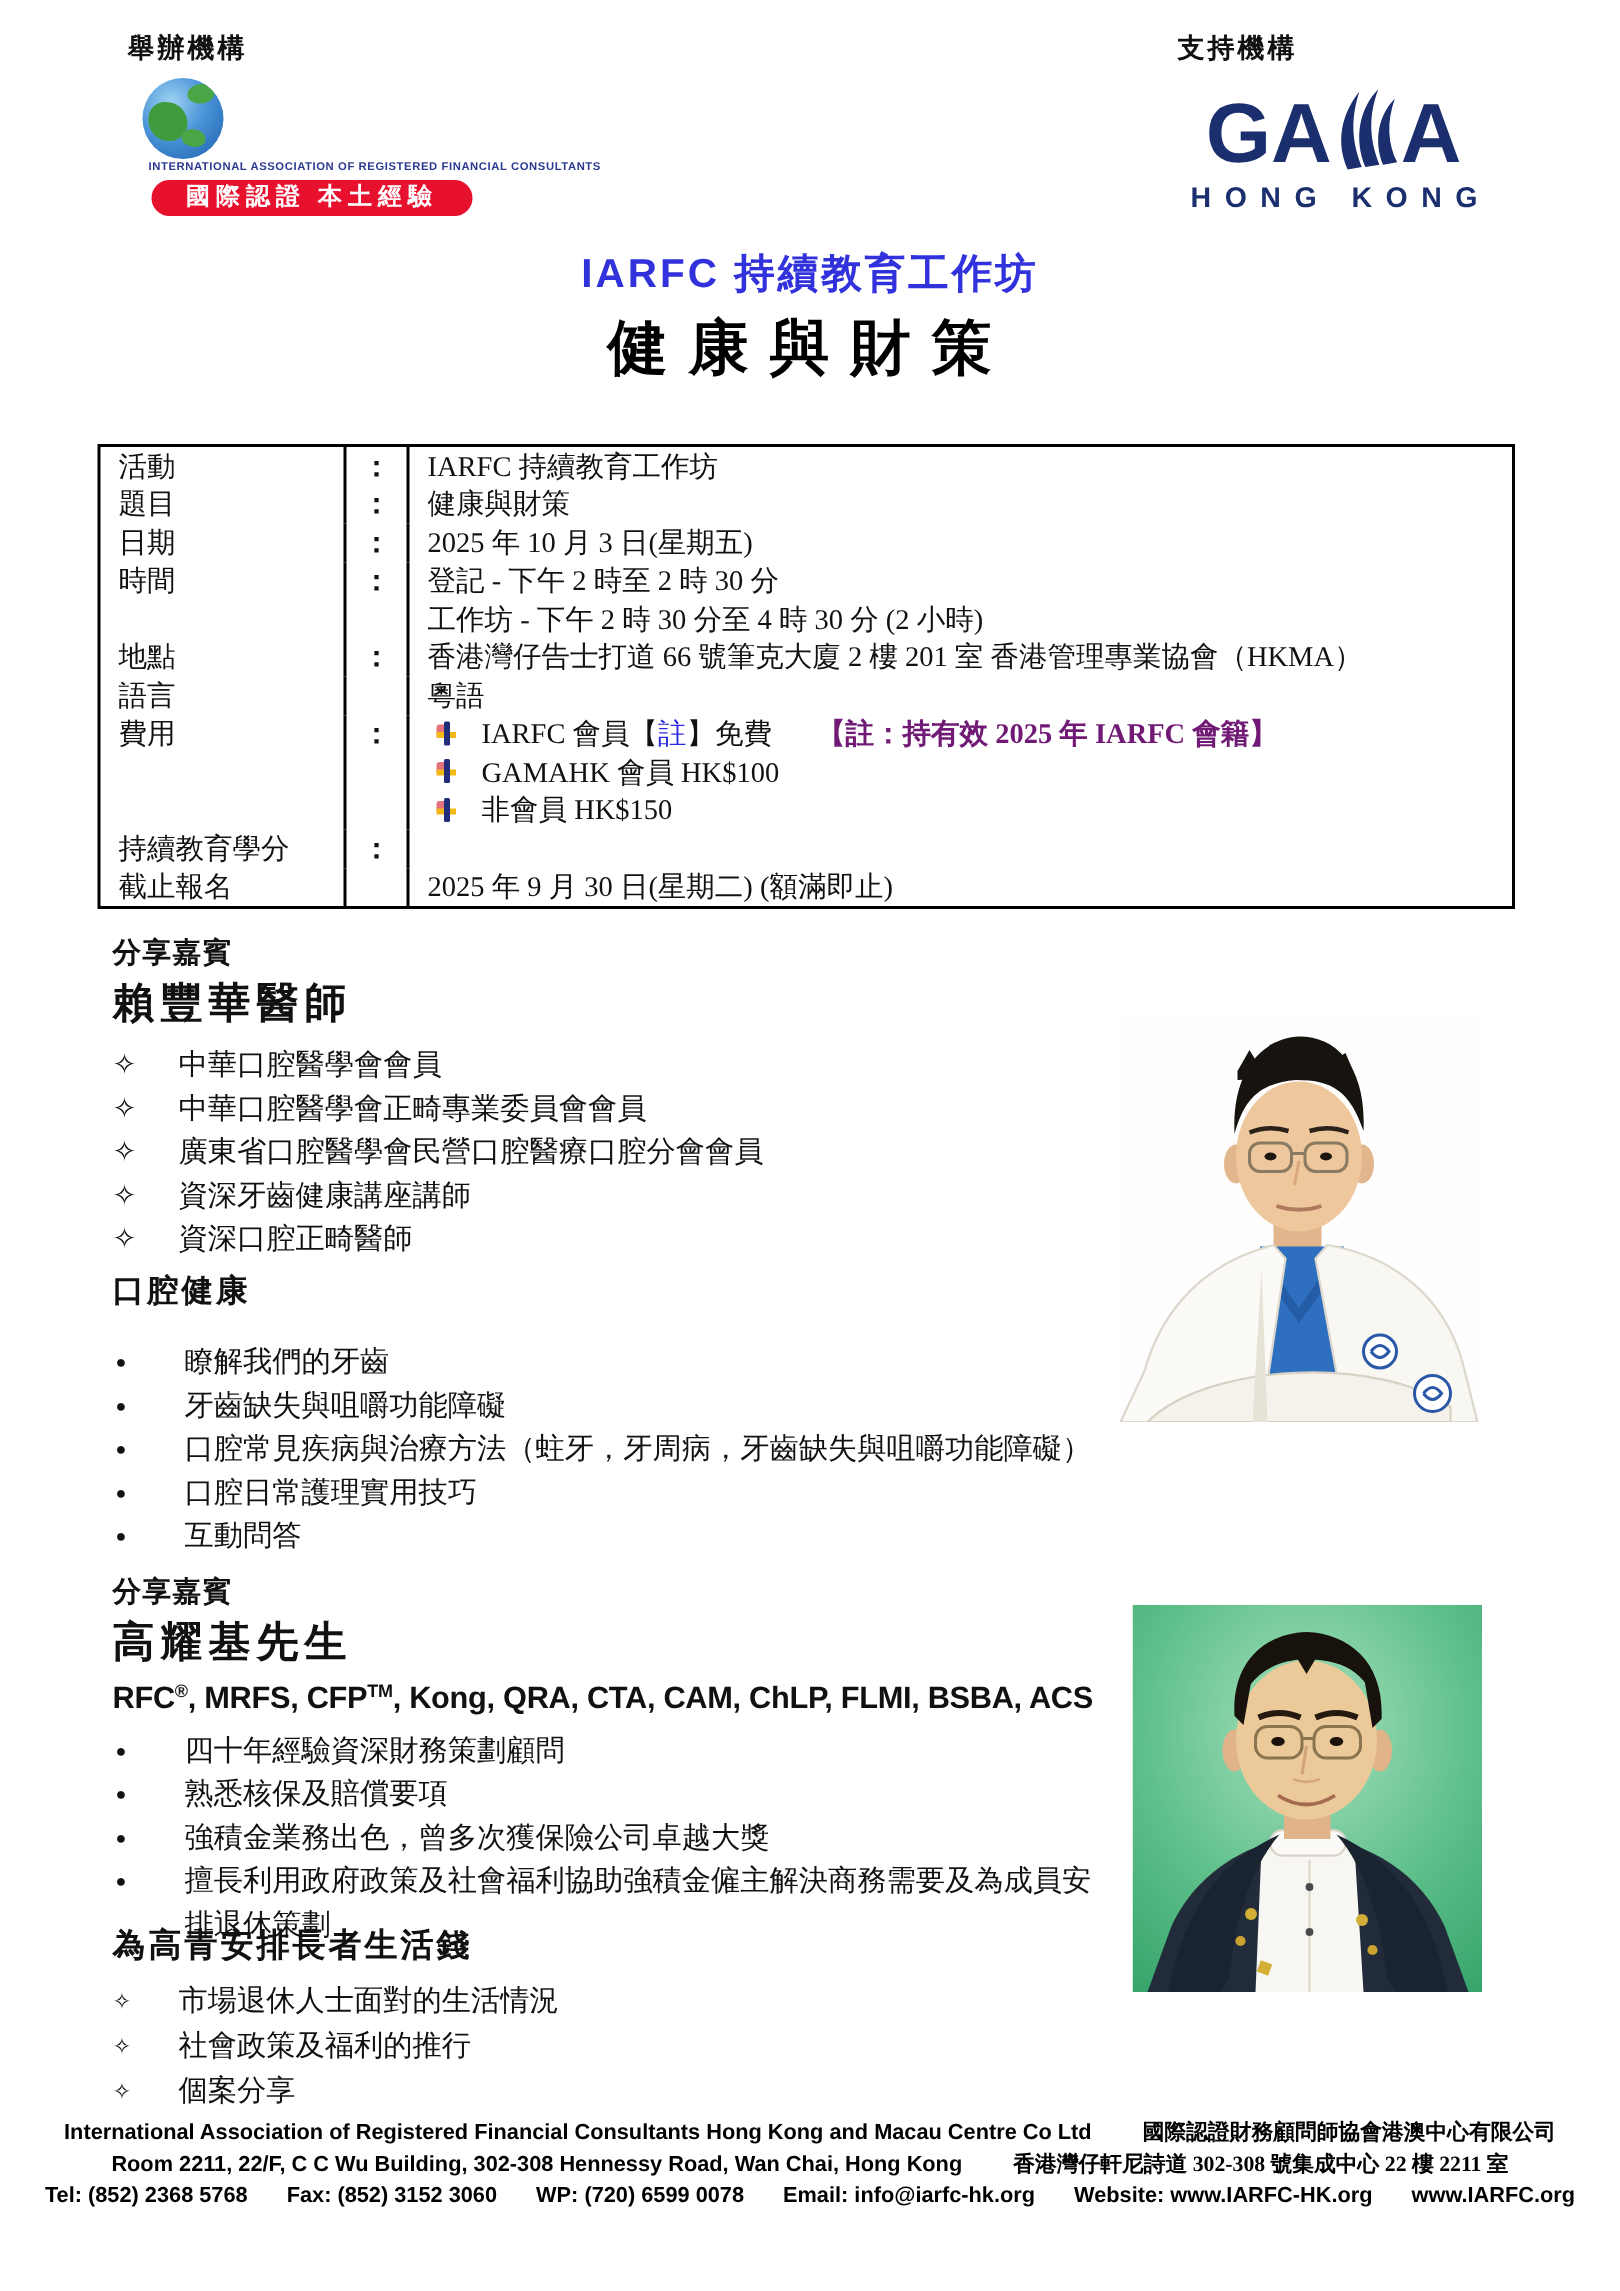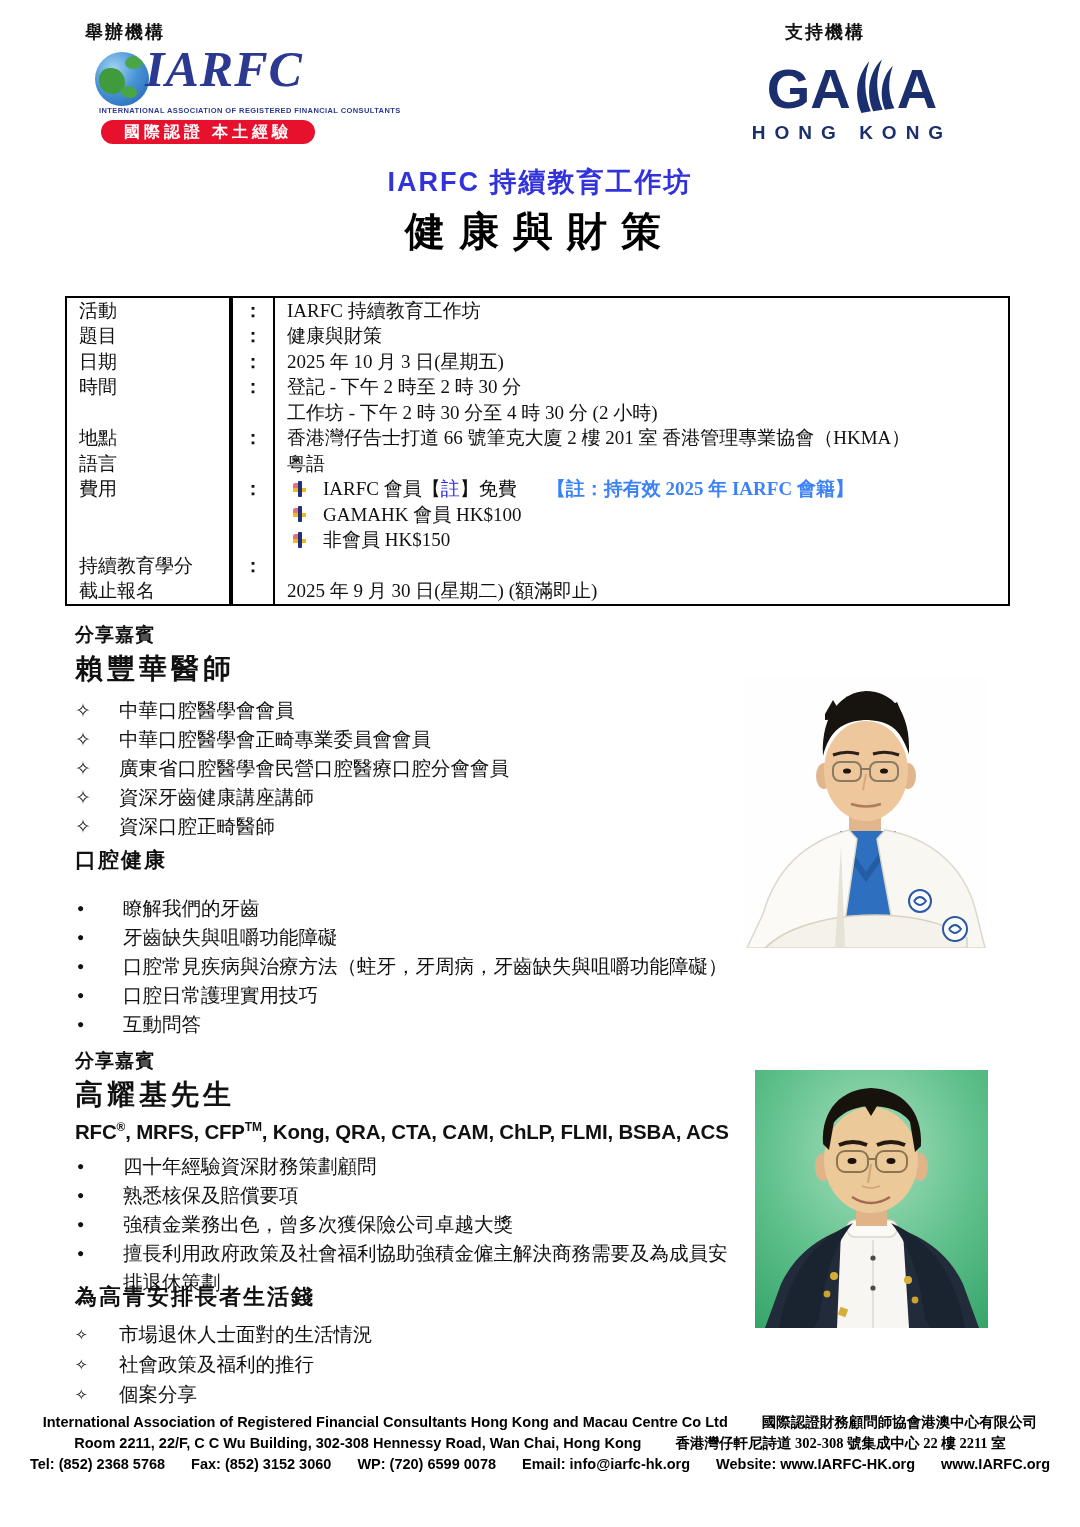--- a/index.html
+++ b/index.html
@@ -20,42 +20,42 @@
   .land2{position:absolute;left:30px;top:4px;width:18px;height:13px;background:#4aa546;border-radius:60% 45% 60% 50%;}
   .land3{position:absolute;left:26px;top:34px;width:16px;height:12px;background:#4aa546;border-radius:50% 60% 45% 60%;}
   .iarfc-acronym{position:absolute;left:50px;top:-6px;font-family:"Liberation Serif",serif;
     font-style:italic;font-weight:bold;font-size:50px;color:#2b3990;letter-spacing:1px;}
   .iarfc-fullname{position:absolute;left:4px;top:60px;width:252px;font-family:"Liberation Sans",sans-serif;
     font-size:7.5px;font-weight:bold;color:#2b3990;letter-spacing:0.4px;white-space:nowrap;text-align:right;}
   .iarfc-pill{position:absolute;left:6px;top:74px;width:214px;height:24px;border-radius:13px;
     background:#e8112d;color:#fff;font-size:16px;font-weight:bold;letter-spacing:4px;
     text-align:center;line-height:24px;}
 
-  .gama-logo{left:747px;top:48px;width:210px;text-align:center;color:#1b2f6e;}
+  .gama-logo{left:784px;top:48px;width:210px;text-align:right;color:#1b2f6e;}
   .gama-row{display:flex;align-items:flex-end;justify-content:center;height:74px;}
   .gama-txt{font-family:"Liberation Sans",sans-serif;font-weight:bold;font-size:56px;line-height:66px;color:#1b2f6e;}
   .gama-flame{width:44px;height:70px;margin:0 1px;}
   .gama-sub{font-family:"Liberation Sans",sans-serif;font-size:19px;font-weight:bold;
     letter-spacing:9px;margin-top:0px;color:#1b2f6e;}
 
   
   .title-workshop{left:0;top:164px;width:100%;text-align:center;
     font-family:"Liberation Sans",sans-serif;font-weight:bold;font-size:27px;color:#3232dd;letter-spacing:2px;}
   .title-topic{left:0;top:204px;width:100%;text-align:center;
     font-weight:bold;font-size:40px;letter-spacing:14px;color:#000;}
 
   
   .details-table{left:65px;top:296px;width:941px;border:2px solid #000;background:#fff;}
   .t-line{display:flex;height:25.5px;align-items:center;font-size:19px;}
-  .t-label{width:150px;padding-left:12px;border-right:4px solid #000000;align-self:stretch;display:flex;align-items:center;}
+  .t-label{width:150px;padding-left:12px;border-right:2px solid #000000;align-self:stretch;display:flex;align-items:center;}
   .t-colon{width:40px;text-align:center;border-right:2px solid #000;align-self:stretch;
     display:flex;align-items:center;justify-content:center;font-weight:bold;}
   .t-content{flex:1;padding-left:12px;display:flex;align-items:center;white-space:nowrap;}
   .blue{color:#2a2ae0;}
-  .blue-bold{color:#3b82f6;font-weight:bold;}
+  .blue-bold{color:#701a75;font-weight:bold;}
   .note-gap{margin-left:30px;}
 
   .plus-icon{position:relative;display:inline-block;width:14px;height:17px;margin:0 16px 0 6px;flex:0 0 auto;}
   .pi-red{position:absolute;left:0;top:2px;width:8px;height:8px;background:#e0636e;opacity:.9;border-radius:2px;}
   .pi-yellow{position:absolute;left:0;top:7px;width:13px;height:4px;background:#f3b718;}
   .pi-navy{position:absolute;left:5px;top:0;width:4px;height:16px;background:#232e7a;border-radius:1px;}
 
   
   .section-label{font-size:19px;font-weight:bold;letter-spacing:1px;}
   .speaker-name{font-size:28px;font-weight:bold;letter-spacing:4px;margin-top:2px;}
@@ -92,21 +92,20 @@
 
 <div class="abs org-label">舉辦機構</div>
 <div class="abs sup-label">支持機構</div>
 
 <div class="abs iarfc-logo">
   <div class="globe">
     <div class="land1"></div>
       <div class="land2"></div>
       <div class="land3"></div>
   </div>
-  <div class="iarfc-acronym">IARFC</div>
   <div class="iarfc-fullname">INTERNATIONAL ASSOCIATION OF REGISTERED FINANCIAL CONSULTANTS</div>
   <div class="iarfc-pill">國際認證 本土經驗</div>
 </div>
 
 <div class="abs gama-logo">
   <div class="gama-row">
     <span class="gama-txt">GA</span>
     <svg class="gama-flame" viewBox="0 0 56 70">
       <path fill="#1b2f6e" d="M12,68 C2,46 6,22 22,2 C14,26 16,46 24,66 Z"></path>
       <path fill="#1b2f6e" d="M27,66 C17,42 22,16 38,0 C29,24 31,44 39,64 Z"></path>

